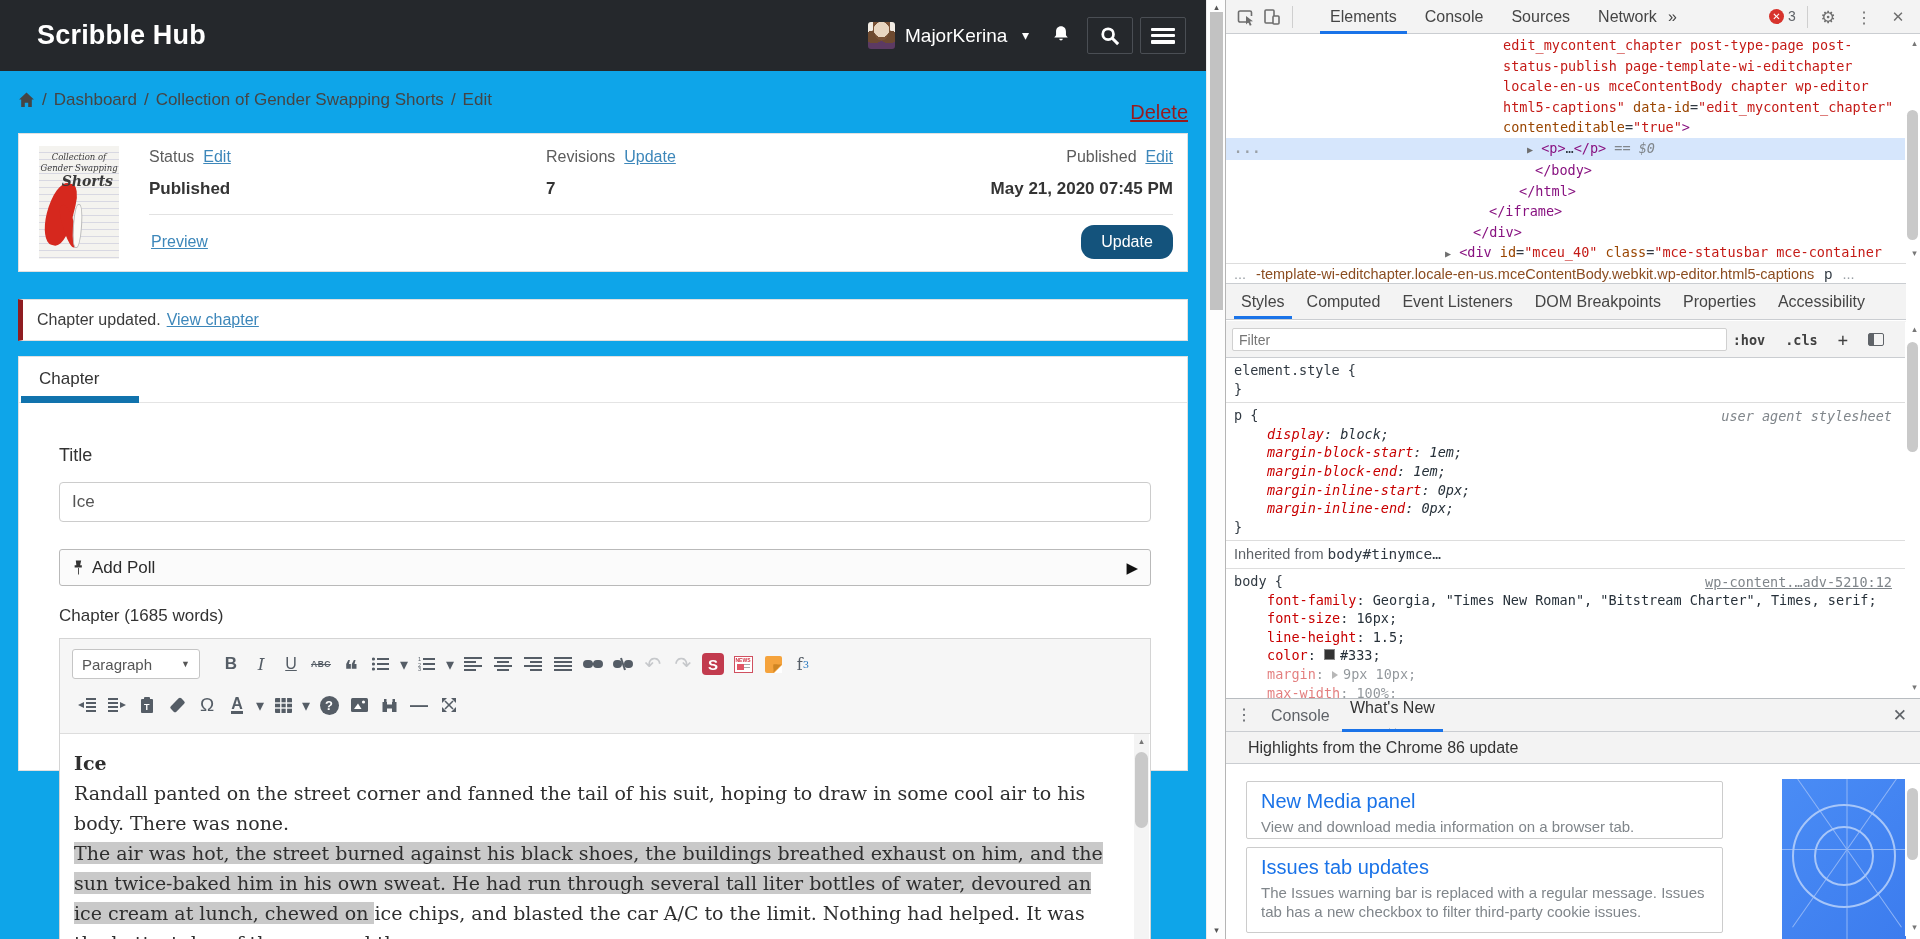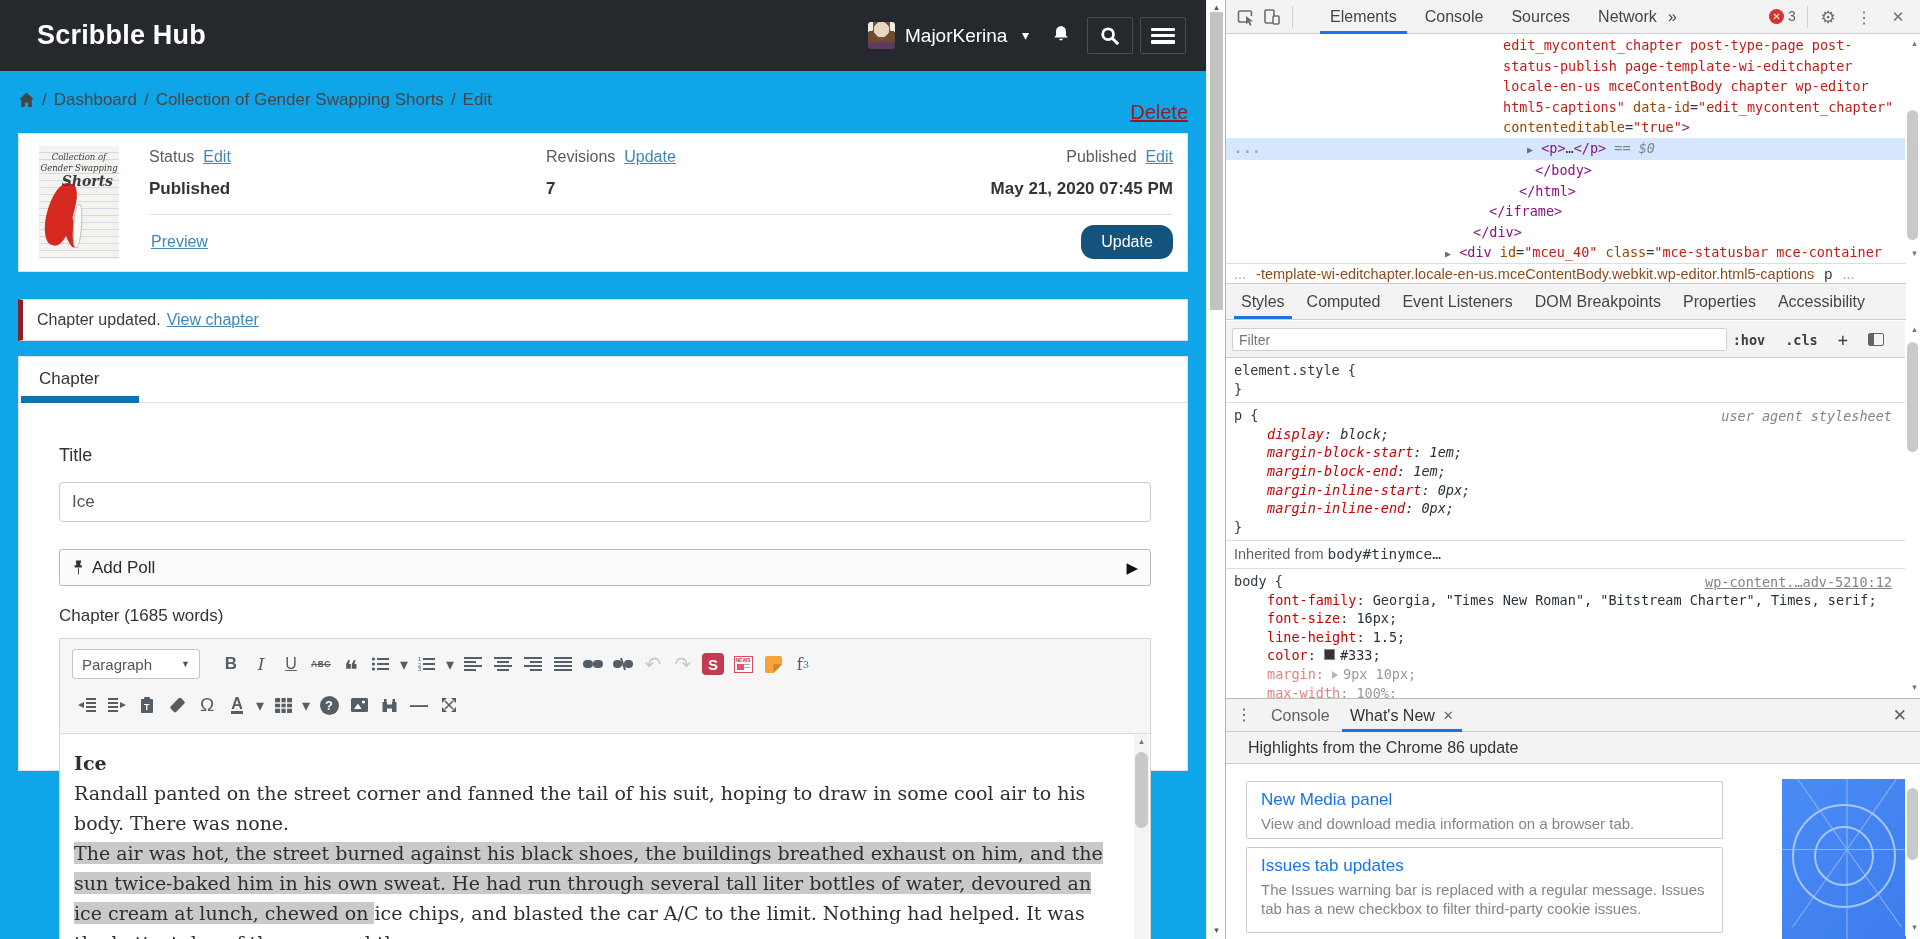--- a/index.html
+++ b/index.html
@@ -170,28 +170,28 @@
   .body-props [data-index="3"] .pval::before { content:""; display:inline-block; width:9px; height:9px; background:#333;
     border:1px solid #888; margin-right:5px; }
   .body-props [data-index="4"] .pval::before { content:""; display:inline-block; width:0; height:0; border-left:6px solid #727272;
     border-top:4px solid transparent; border-bottom:4px solid transparent; margin-right:5px; }
 
   .drawer { position:absolute; left:0; top:698px; width:695px; height:241px; background:#fff; border-top:1px solid #b8bcc0; }
   .drawer-tabs { position:absolute; left:0; top:0; width:100%; height:33px; background:#f3f3f3; border-bottom:1px solid #cacdd1; }
   .drw-dots { position:absolute; left:10px; top:6px; font-size:16px; color:#5f6368; cursor:pointer; }
   .drw-tab { position:absolute; top:0; height:33px; display:flex; align-items:center; font-size:16px; color:#5f6368; cursor:pointer; gap:8px; }
   .drw-console { left:45px; }
-  .drw-whatsnew { left:124px; color:#333; }
+  .drw-whatsnew { left:124px; color:#333;flex-direction:column; }
   .drw-whatsnew::after { content:""; position:absolute; left:-8px; right:-8px; bottom:0; height:3px; background:#1a73e8; }
   .drw-tab .x { font-size:13px; color:#5f6368; }
   .drw-close { position:absolute; right:14px; top:6px; font-size:17px; color:#5f6368; cursor:pointer; }
   .drawer-hdr { position:absolute; left:0; top:33px; width:100%; height:32px; background:#f3f3f3; border-bottom:1px solid #cacdd1;
     display:flex; align-items:center; padding-left:22px; font-size:16px; color:#333; }
   .wn-card { position:absolute; left:20px; width:477px; border:1px solid #ccc; border-radius:2px; padding:8px 14px; cursor:pointer; }
-  .wn-card .t { font-size:17px; color:#1a73e8; margin-bottom:4px; }
+  .wn-card .t { font-size:20px; color:#1a73e8; margin-bottom:4px; }
   .wn-card .d { font-size:15px; color:#80868b; line-height:19px; }
   .wn-card1 { top:82px; height:58px; }
   .wn-card2 { top:148px; height:86px; }
   .wn-art { position:absolute; left:556px; top:80px; width:124px; height:161px; overflow:hidden;
     background:linear-gradient(135deg,#4a8cf5 0%,#3c7cee 100%); }
   .wn-art .c1 { position:absolute; left:10px; top:25px; width:104px; height:104px; border:2px solid #a7c6f9; border-radius:50%; }
   .wn-art .c2 { position:absolute; left:32px; top:47px; width:60px; height:60px; border:2px solid #a7c6f9; border-radius:50%; }
   .wn-art .ln { position:absolute; left:-30px; top:70px; width:190px; height:1px; background:#8fb5f7; }
   .wn-art .ln2 { transform:rotate(55deg); } .wn-art .ln3 { transform:rotate(-55deg); } .wn-art .ln4 { transform:rotate(90deg); }
 

